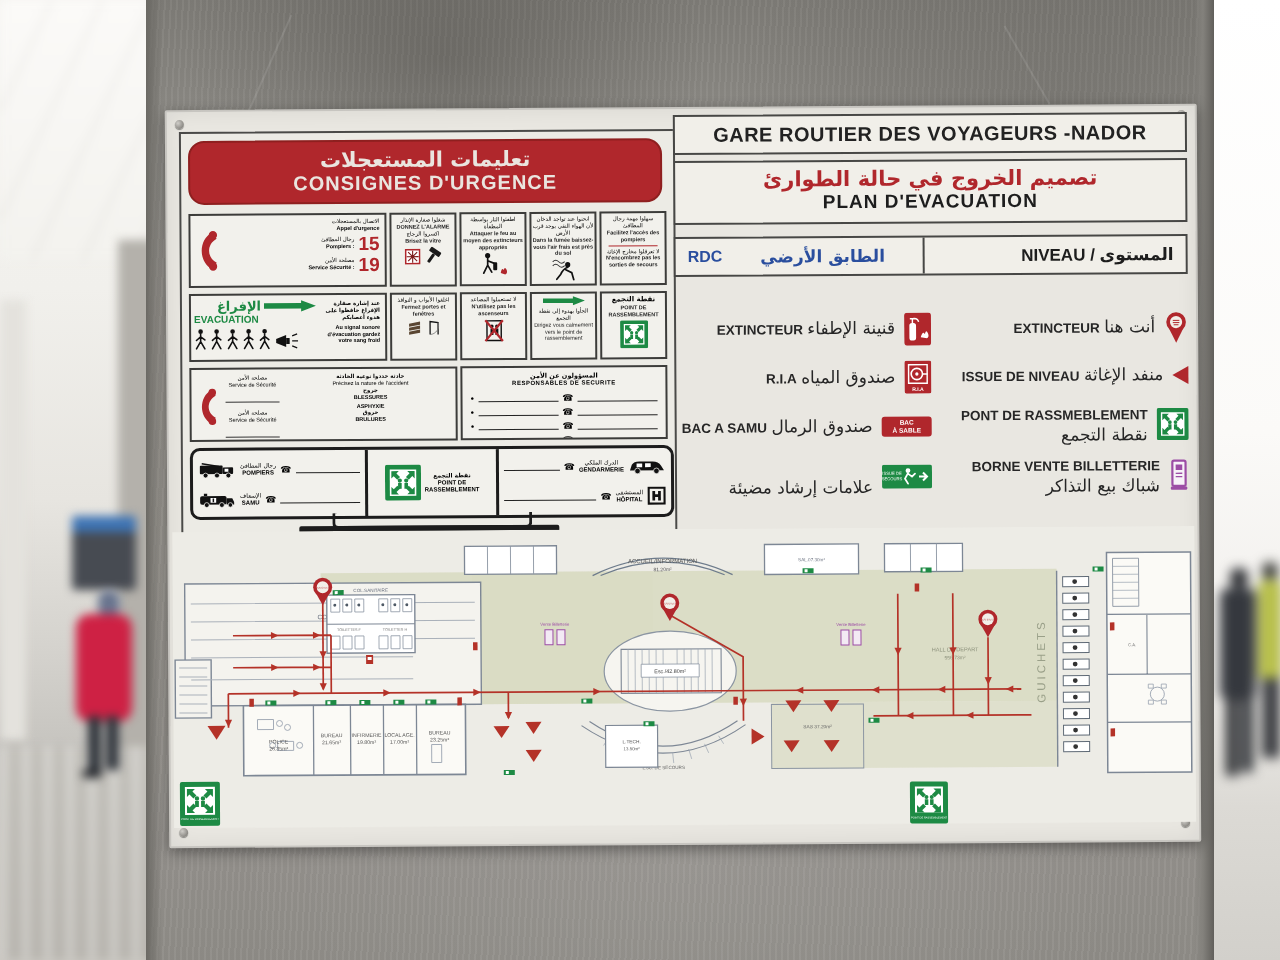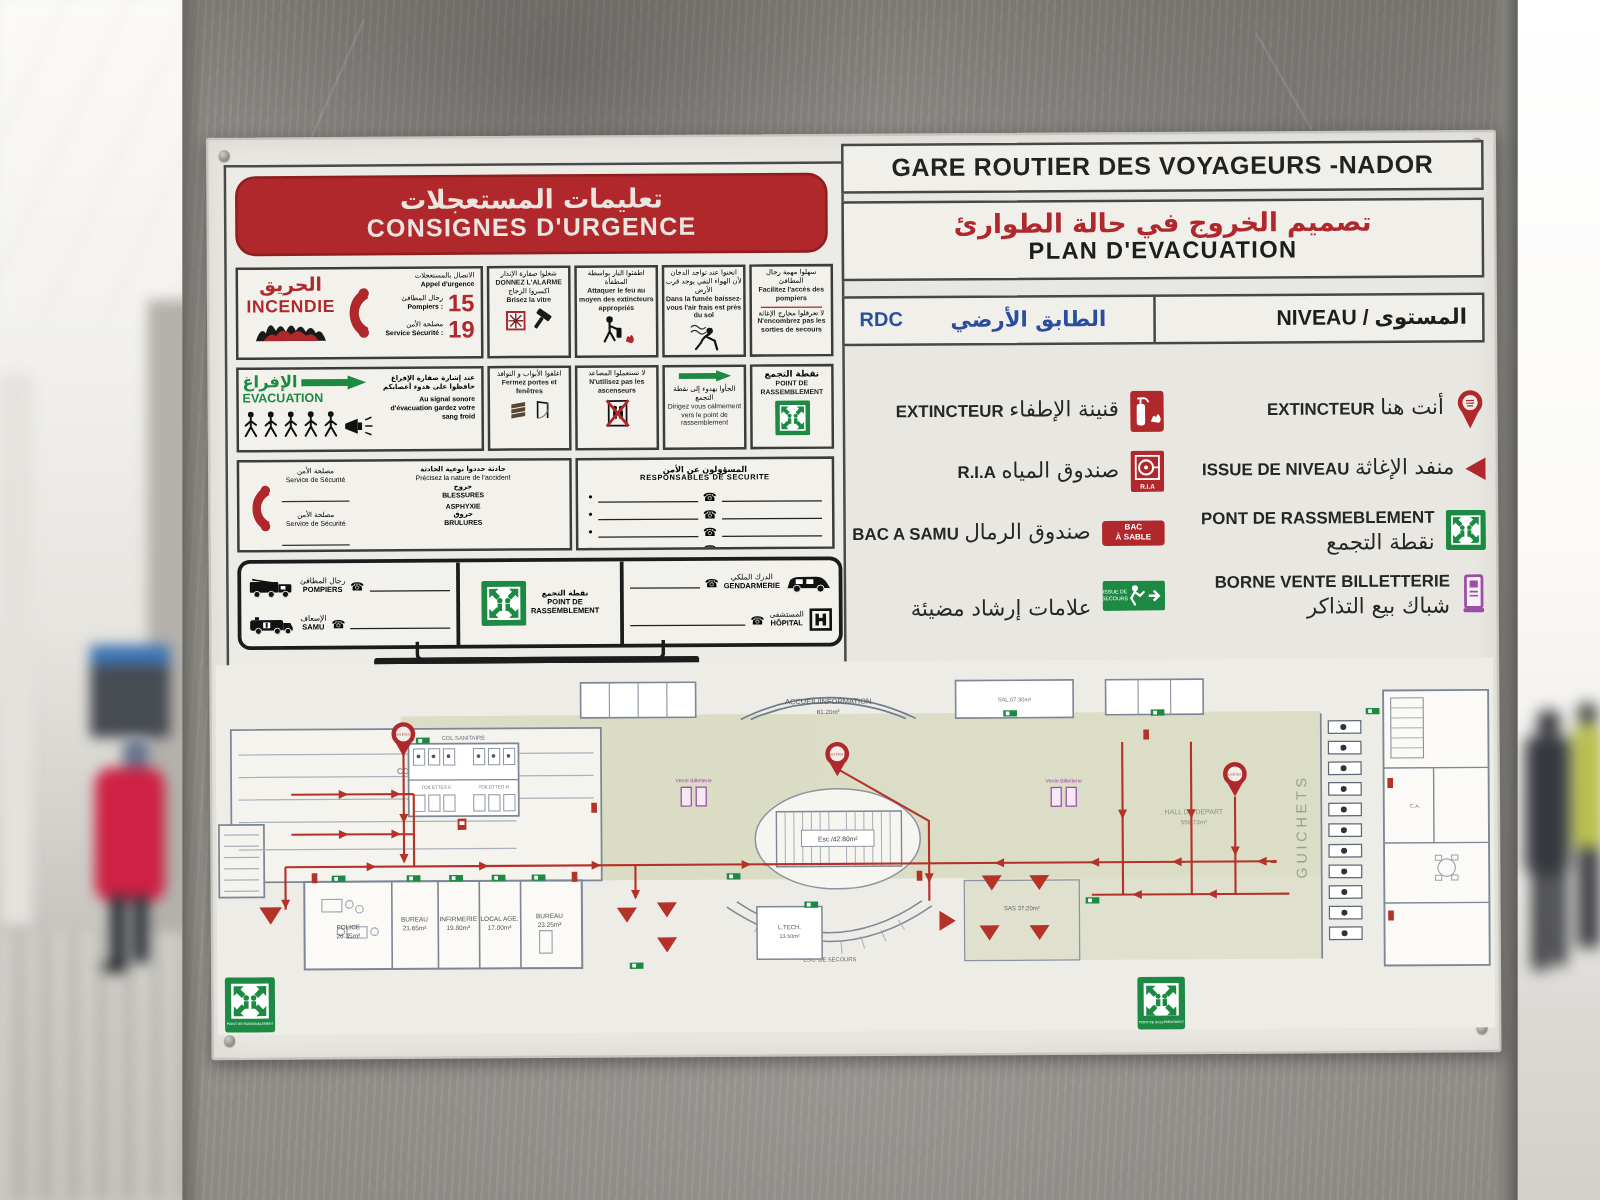--- a/index.html
+++ b/index.html
@@ -165,28 +165,20 @@
 
     <div class="cpanel">
 
       <div class="banner">
         <div class="l1 ar">تعليمات المستعجلات</div>
         <div class="l2">CONSIGNES D'URGENCE</div>
       </div>
 
       <div class="crow" style="top:80px;height:74px;">
         <div class="cbox" style="flex:0 0 198px;display:flex;padding:3px;">
-          <div style="flex:0 0 78px;text-align:center;">
-            <div class="ar hword" style="font-size:15px;">الحريق</div>
-            <div class="hword" style="font-size:14px;letter-spacing:.5px;">INCENDIE</div>
-            <svg width="66" height="22" viewBox="0 0 60 22">
-              <path d="M2,20 Q6,8 10,14 Q13,2 18,12 Q22,4 26,13 Q30,3 34,12 Q38,5 42,13 Q46,6 50,14 Q54,9 58,20 Z" fill="#1a1a1a"></path>
-              <path d="M8,20 Q14,12 18,16 Q24,8 30,15 Q36,9 42,16 Q48,12 52,20 Z" fill="#b0272c"></path>
-            </svg>
-          </div>
           <svg width="24" height="44" viewBox="0 0 26 44" style="margin-top:10px;">
             <path d="M20,2 C5,10 5,34 20,42 L25,35 C14,29 14,15 25,9 Z" fill="#b0272c"></path>
             <circle cx="21" cy="5" r="4.5" fill="#b0272c"></circle>
               <circle cx="21" cy="39" r="4.5" fill="#b0272c"></circle>
           </svg>
           <div style="flex:1;text-align:right;padding-right:2px;">
             <div class="ar tiny">الاتصال بالمستعجلات</div>
             <div class="tiny b">Appel d'urgence</div>
             <div style="display:flex;align-items:center;justify-content:flex-end;gap:4px;margin-top:2px;">
               <div>
@@ -255,21 +247,21 @@
           <div class="redline"></div>
           <span class="ar">لا تعرقلوا مخارج الإغاثة</span>
           <span class="fr">N'encombrez pas les sorties de secours</span>
         </div>
       </div>
 
       <div class="crow" style="top:160px;height:68px;">
         <div class="cbox" style="flex:0 0 198px;display:flex;padding:3px;">
           <div style="flex:0 0 112px;">
             <div style="display:flex;align-items:center;gap:3px;">
-              <span class="ar gword" style="font-size:13px;">الإفراغ</span>
+              <span class="ar gword" style="font-size:13px;margin-left:23px;">الإفراغ</span>
               <svg width="52" height="13" viewBox="0 0 56 12">
                 <path d="M0,3 H40 V0 L56,6 L40,12 V9 H0 Z" fill="#1d8a44"></path>
               </svg>
             </div>
             <div class="gword" style="font-size:10px;">EVACUATION</div>
             <div style="display:flex;align-items:flex-end;gap:3px;margin-top:4px;">
               <svg width="13" height="21" viewBox="0 0 12 20">
                   <circle cx="6" cy="2.6" r="2.2" fill="#111"></circle>
                   <path d="M6,5 V12 M6,12 L2,19 M6,12 L10,19 M6,7.5 L2,11 M6,7.5 L10,10.5" stroke="#111" stroke-width="1.5" stroke-linecap="round" fill="none"></path>
                 </svg>

